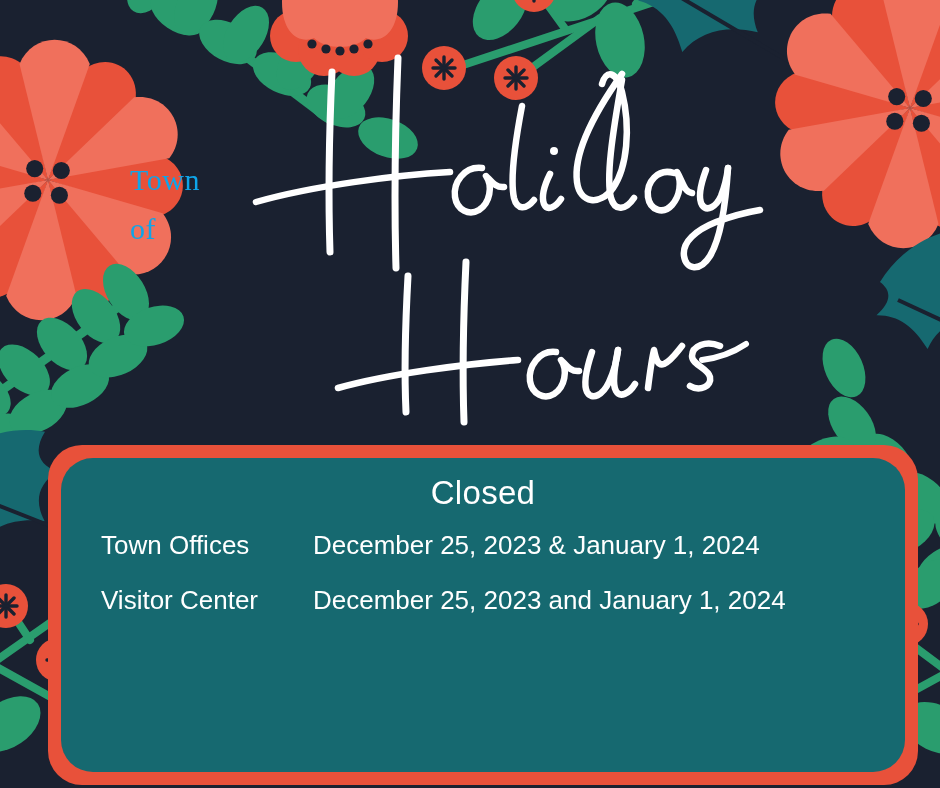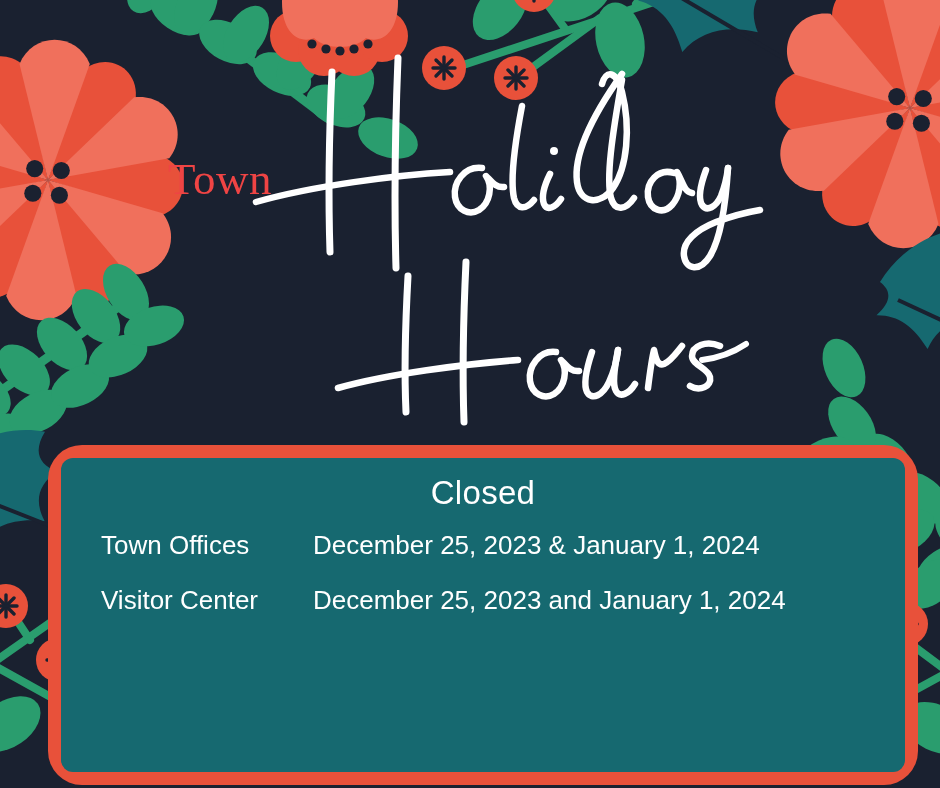--- a/index.html
+++ b/index.html
@@ -34,25 +34,25 @@
     left: 0; top: 0;
     width: 940px;
     height: 445px;
   }
 
   #town-of-concord {
     position: absolute;
     left: 130px;
     top: 155px;
     width: 180px;
-    text-align: center;
-    color: #ef4444;
+    text-align: left;
+    color: #0ea5e9;
     font-family: "Liberation Serif", serif;
     font-weight: 400;
-    font-size: 45px;
+    font-size: 30px;
     line-height: 49px;
     letter-spacing: 0.5px;
   }
   #town-of-concord .toc-line { display: block; white-space: nowrap; }
 
   #script-title {
     position: absolute;
     left: 250px;
     top: 40px;
     width: 560px;
@@ -68,21 +68,21 @@
     width: 870px;
     height: 340px;
     background: #e8513a;
     border-radius: 34px;
     padding: 13px;
   }
   #closed-panel-inner {
     width: 100%;
     height: 100%;
     background: #166970;
-    border-radius: 12px;
+    border-radius: 32px;
     padding: 10px 0 0 0;
     overflow: hidden;
   }
 
   #closed-heading {
     text-align: center;
     color: #ffffff;
     font-size: 33px;
     font-weight: 400;
     letter-spacing: 0.3px;
@@ -391,20 +391,21 @@
       <g transform="translate(906,624)">
           <use href="#berry"></use>
         </g>
     </g>
   </svg>
 
   <div id="heading-area">
 
     <div id="town-of-concord">
       <span class="toc-line">Town</span>
+      <span class="toc-line">of</span>
     </div>
 
     <div id="script-title">
       <svg viewBox="0 0 560 400" aria-hidden="true">
         <title>Holiday</title>
         <g fill="none" stroke="#ffffff" stroke-linecap="round" stroke-linejoin="round">
 
           <path d="M82,32 C79,96 78,152 80,212" stroke-width="7"></path>
           <path d="M148,18 C145,92 144,158 146,228" stroke-width="7"></path>
           <path d="M6,162 C62,146 146,135 200,132" stroke-width="6.5"></path>

